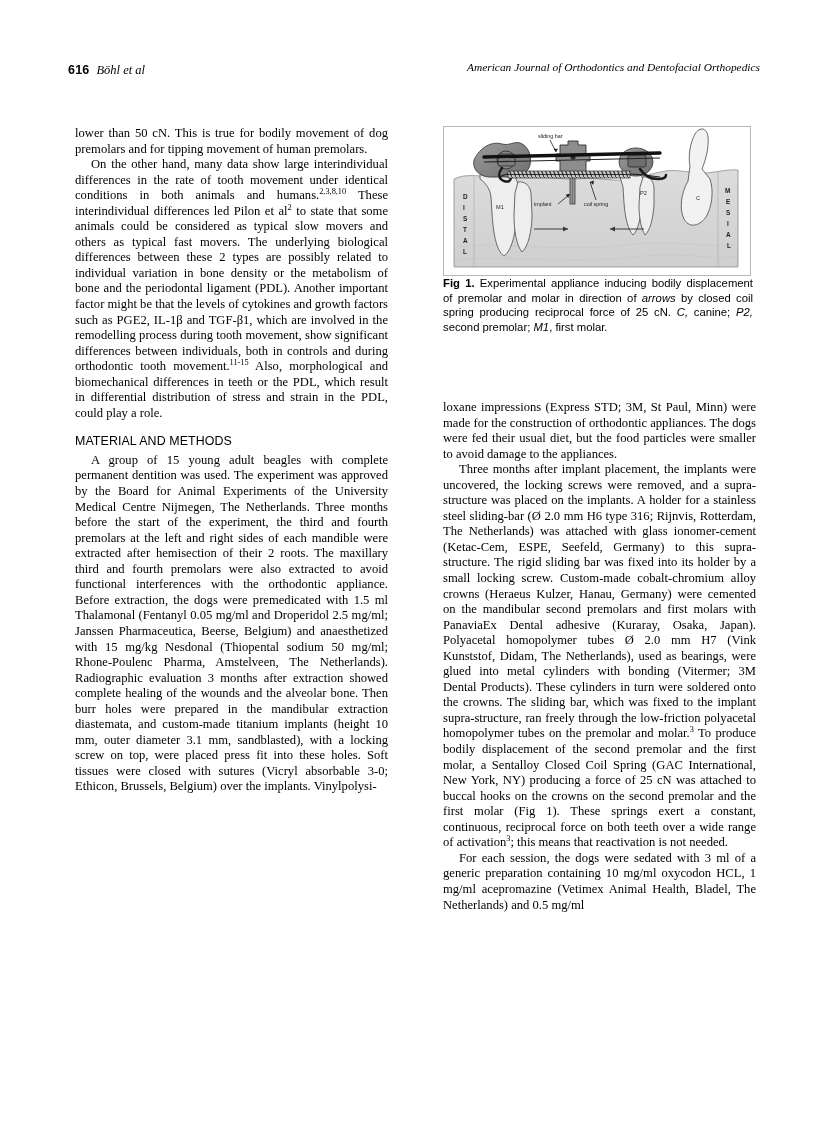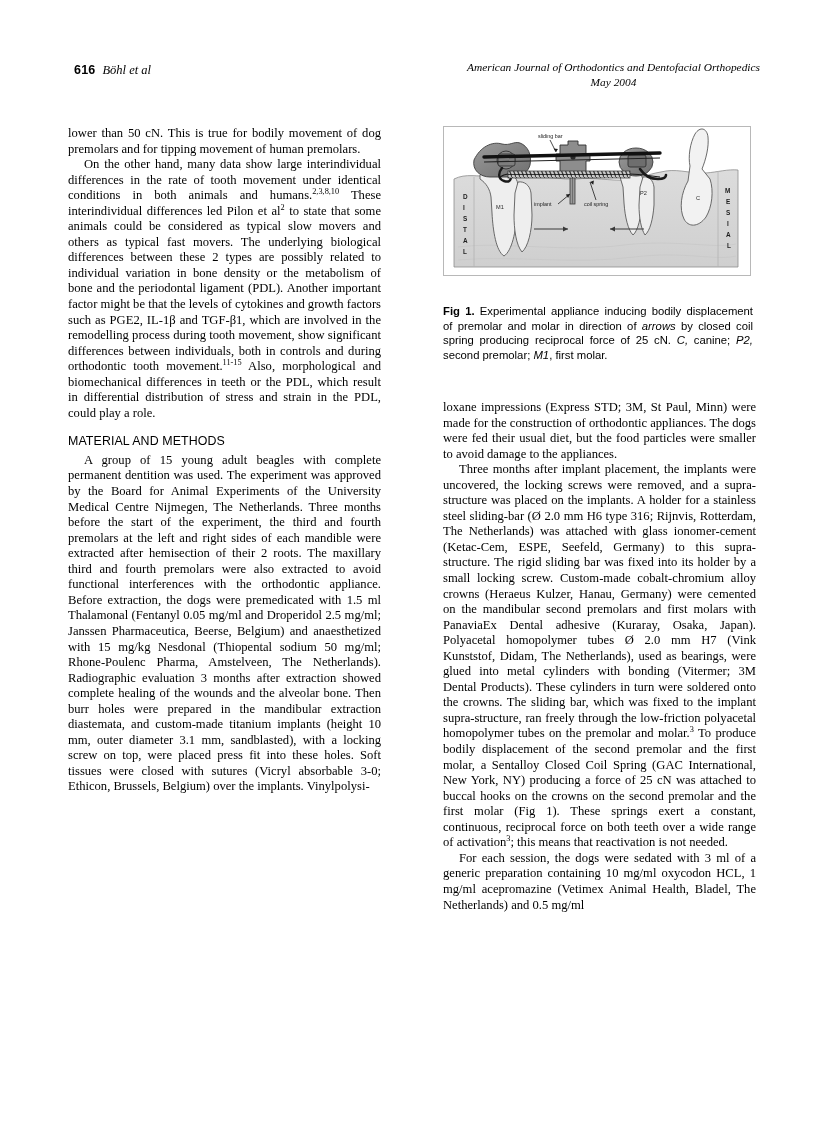--- a/index.html
+++ b/index.html
@@ -19,21 +19,21 @@
   .page {
     position: absolute;
     inset: 0;
     background: #ffffff;
   }
 
   
   .running-head {
     position: absolute;
     top: 60px;
-    left: 74px;
+    left: 68px;
     right: 78px;
     height: 40px;
   }
   .rh-left {
     position: absolute;
     left: 0;
     top: 0;
     white-space: nowrap;
   }
   .rh-folio {
@@ -64,21 +64,21 @@
   .col {
     position: absolute;
     top: 126px;
     width: 313px;
     font-size: 12.6px;
     line-height: 15.55px;
     text-align: justify;
     text-justify: inter-word;
     hyphens: none;
   }
-  .col-left  { left: 68px; }
+  .col-left  { left: 75px; }
   .col-right { left: 443px; top: 400px; }
 
   .para {
     margin: 0;
     text-indent: 0;
   }
   .para.indent { text-indent: 16px; }
 
   .sec-head {
     font-family: "Liberation Sans", sans-serif;
@@ -107,42 +107,41 @@
     width: 308px;
     height: 150px;
     border: 1px solid #b8b8b8;
     background: #ffffff;
     box-sizing: border-box;
     overflow: hidden;
   }
   .fig-frame svg { display: block; }
 
   .fig-caption {
-    margin-top: 28px;
+    margin-top: 0;
     font-family: "Liberation Sans", sans-serif;
     font-size: 11.3px;
     line-height: 14.6px;
     text-align: justify;
     color: #000;
   }
   .fig-caption b { font-weight: bold; }
   .fig-caption i { font-style: italic; }
 </style>
 </head>
 <body>
 
 <div class="page">
 
   <div class="running-head">
     <div class="rh-left">
       <span class="rh-folio">616</span><span class="rh-authors">Böhl et al</span>
     </div>
     <div class="rh-right">
       <div>American Journal of Orthodontics and Dentofacial Orthopedics</div>
-      <div>May 2004</div>
     </div>
   </div>
 
   <div class="col col-left">
 
     <p class="para">lower than 50 cN. This is true for bodily movement of dog premolars and for tipping movement of human premolars.</p>
 
     <p class="para indent"><span>On the other hand, many data show large interindividual differences in the rate of tooth movement under identical conditions in both animals and humans.</span><sup>2,3,8,10</sup><span> These interindividual differences led Pilon et al</span><sup>2</sup><span> to state that some animals could be considered as typical slow movers and others as typical fast movers. The underlying biological differences between these 2 types are possibly related to individual variation in bone density or the metabolism of bone and the periodontal ligament (PDL). Another important factor might be that the levels of cytokines and growth factors such as PGE2, IL-1β and TGF-β1, which are involved in the remodelling process during tooth movement, show significant differences between individuals, both in controls and during orthodontic tooth movement.</span><sup>11-15</sup><span> Also, morphological and biomechanical differences in teeth or the PDL, which result in differential distribution of stress and strain in the PDL, could play a role.</span></p>
 
 

